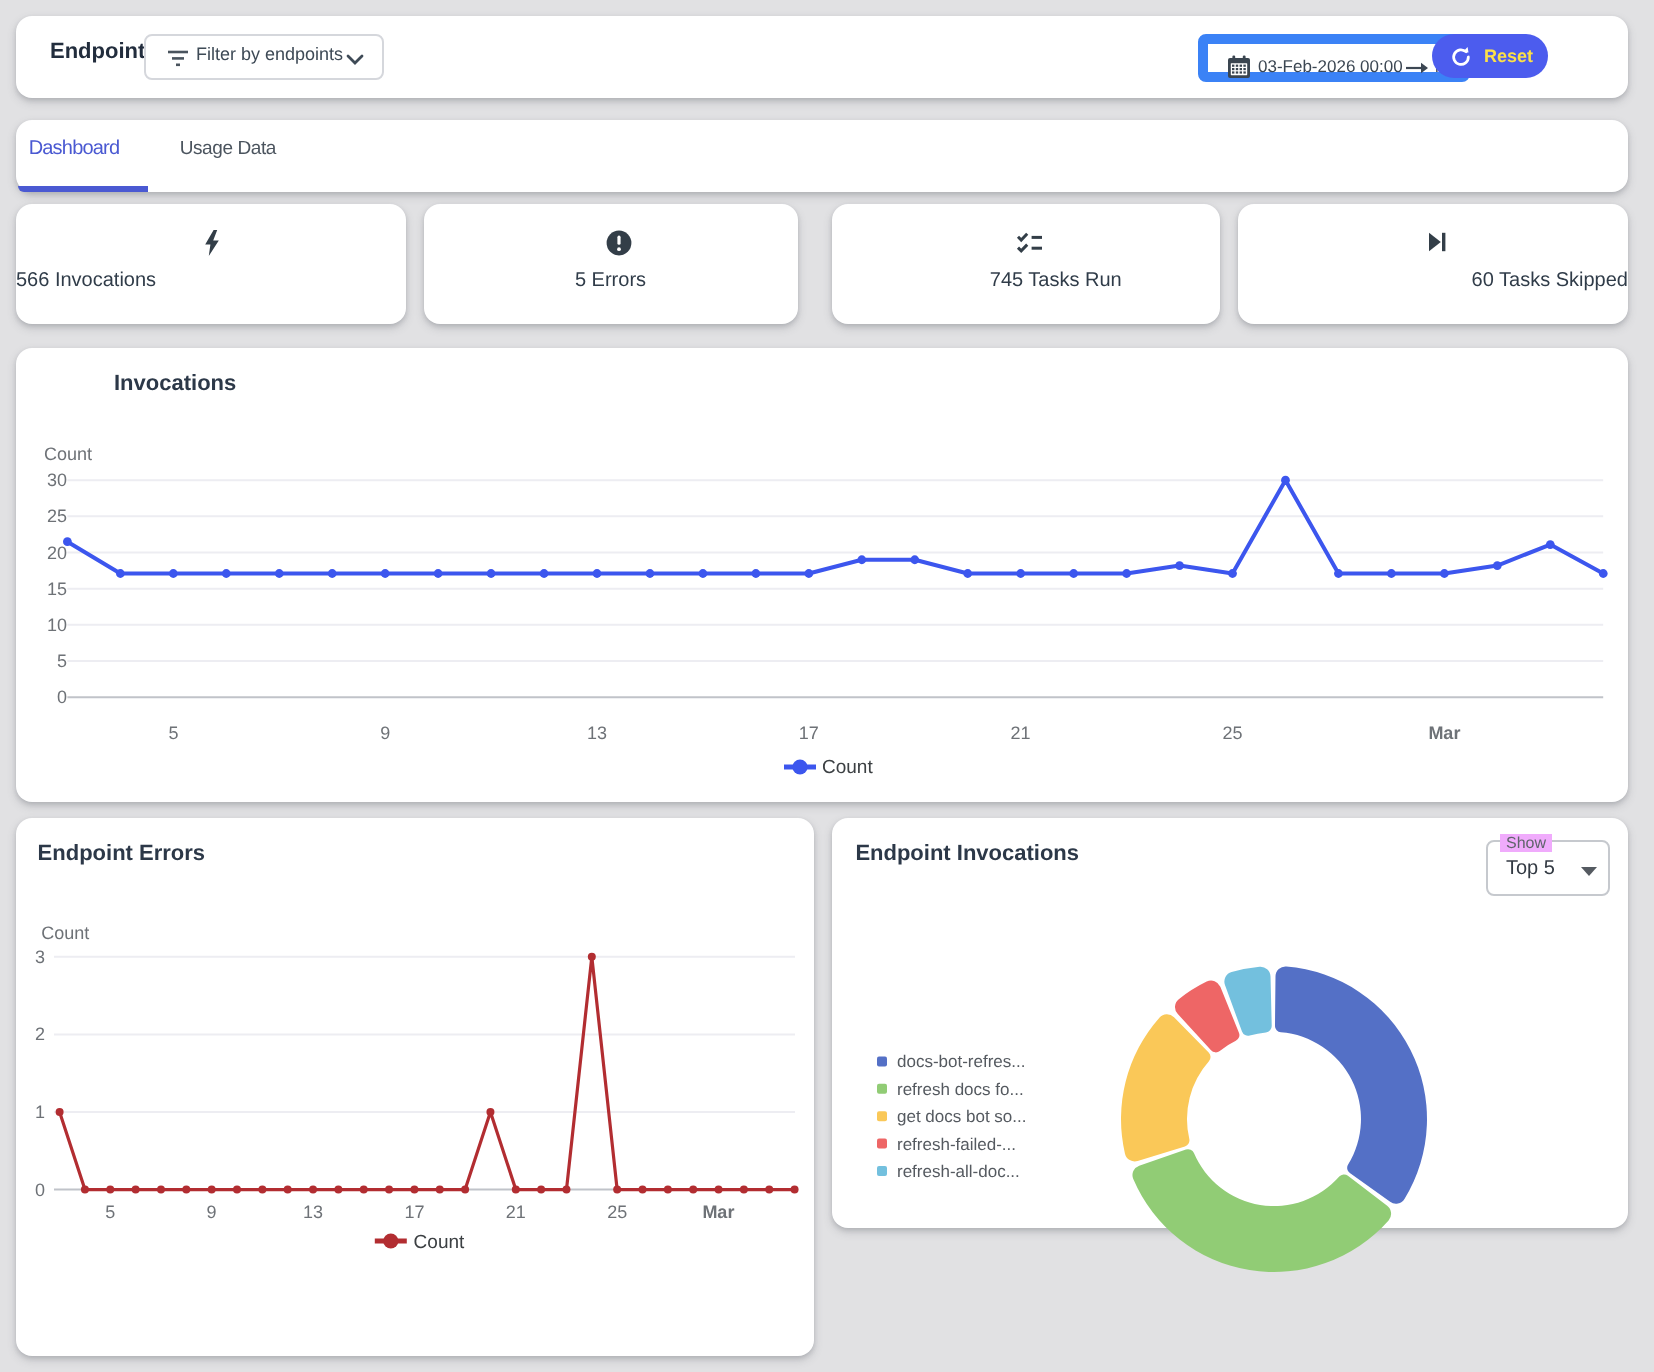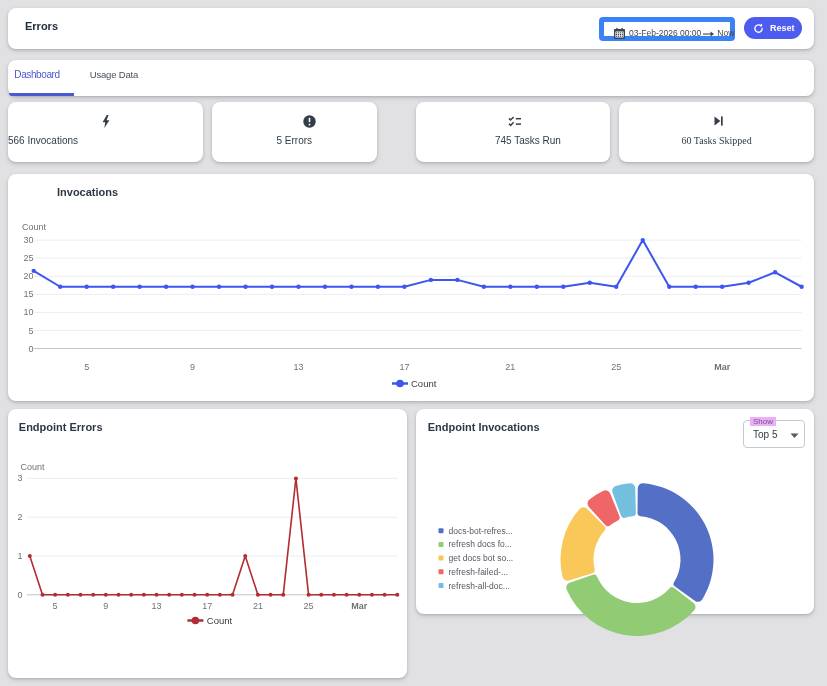--- a/index.html
+++ b/index.html
@@ -4,21 +4,34 @@
 html,body { width:827px; height:686px; background:#e1e1e3; font-family:"Liberation Sans",sans-serif; overflow:hidden; }
 .card { position:absolute; background:#fff; border-radius:8px; box-shadow:0 2px 4px rgba(90,95,105,.25),0 1px 2px rgba(90,95,105,.18); }
 .abs { position:absolute; white-space:nowrap; }
 svg text { font-family:"Liberation Sans",sans-serif; }
 .ax { font-size:9px; fill:#6e7277; }
 .lg { font-size:8.5px; fill:#555a60; }
 .ttl { font-size:11px; font-weight:700; color:#2c3848; }
 </style></head><body>
 
 <div class="card" style="left:8px;top:8px;width:806px;height:41px;">
-  <div class="abs" style="left:17px;top:12px;font-size:11px;font-weight:700;color:#222d3d;">Errors</div>
+  <div class="abs" style="left:17px;top:12px;font-size:11px;font-weight:700;color:#222d3d;">Endpoint</div>
+  <div class="abs" style="left:64px;top:9px;width:120px;height:23px;border:1px solid #d5d7dc;border-radius:4px;">
+    <svg class="abs" style="left:10px;top:6px" width="12" height="11" viewBox="0 0 12 11">
+      <g stroke="#4a545e" stroke-width="1.3" fill="none">
+          <line x1="1" y1="2" x2="11" y2="2"></line>
+          <line x1="3" y1="5.2" x2="9" y2="5.2"></line>
+          <line x1="5" y1="8.4" x2="7" y2="8.4"></line>
+        </g>
+    </svg>
+    <div class="abs" style="left:25px;top:4px;font-size:9px;color:#3e4a56;">Filter by endpoints</div>
+    <svg class="abs" style="left:100px;top:8.5px" width="9" height="6" viewBox="0 0 9 6">
+        <path d="M1 1l3.5 3.5L8 1" stroke="#3e4a56" stroke-width="1.4" fill="none" stroke-linecap="round"></path>
+      </svg>
+  </div>
   <div class="abs" style="left:591px;top:9px;width:136px;height:24px;border:5px solid #3b82f6;border-radius:4px;">
     <svg class="abs" style="left:9px;top:5px" width="13" height="13" viewBox="0 0 13 13">
       <path d="M2 2h9a1 1 0 0 1 1 1v8a1 1 0 0 1-1 1H2a1 1 0 0 1-1-1V3a1 1 0 0 1 1-1z" fill="#3a4550"></path>
       <rect x="2.4" y="4.6" width="8.2" height="6" fill="#fff" rx="0.3"></rect>
       <g fill="#3a4550">
           <rect x="3" y="5.3" width="1.2" height="1.1"></rect>
           <rect x="4.9" y="5.3" width="1.2" height="1.1"></rect>
           <rect x="6.8" y="5.3" width="1.2" height="1.1"></rect>
           <rect x="8.7" y="5.3" width="1.2" height="1.1"></rect>
           <rect x="3" y="7" width="1.2" height="1.1"></rect>
@@ -31,42 +44,42 @@
           <rect x="8.7" y="8.7" width="1.2" height="1.1"></rect>
         </g>
       <rect x="3.2" y="0.8" width="1.4" height="2.4" rx="0.6" fill="#3a4550"></rect>
         <rect x="8.4" y="0.8" width="1.4" height="2.4" rx="0.6" fill="#3a4550"></rect>
     </svg>
     <div class="abs" style="left:25px;top:6px;font-size:8.5px;color:#3c4753;">03-Feb-2026 00:00<svg width="12" height="8" viewBox="0 0 12 8" style="vertical-align:-1.5px;margin:0 2px">
           <line x1="0" y1="4" x2="9.5" y2="4" stroke="#3c4753" stroke-width="1.1"></line>
           <path d="M7.5 1.4L11 4L7.5 6.6z" fill="#3c4753"></path>
         </svg>Now</div>
   </div>
-  <div class="abs" style="left:736px;top:9px;width:58px;height:22px;border-radius:11px;background:#4c5cee;color:#ffffff;">
+  <div class="abs" style="left:708px;top:9px;width:58px;height:22px;border-radius:11px;background:#4c5cee;color:#fde047;">
     <svg class="abs" style="left:9px;top:5.5px" width="11" height="11" viewBox="0 0 12 12">
         <path d="M10 6a4 4 0 1 1-1.2-2.8" stroke="#fff" stroke-width="1.5" fill="none" stroke-linecap="round"></path>
         <path d="M9.6 0.6l0.5 3-3-0.4z" fill="#fff"></path>
       </svg>
     <div class="abs" style="left:26px;top:5.5px;font-size:9px;font-weight:700;">Reset</div>
   </div>
 </div>
 
 <div class="card" style="left:8px;top:60px;width:806px;height:36px;">
   <div class="abs" style="left:0px;top:0;width:58px;height:32px;line-height:30px;text-align:center;font-size:10px;font-weight:500;color:#4a59d2;letter-spacing:-0.4px;">Dashboard</div>
   <div class="abs" style="left:70px;top:0;width:60px;height:32px;letter-spacing:-0.2px;line-height:30px;text-align:right;font-size:9.5px;color:#4b545e;">Usage Data</div>
   <div class="abs" style="left:1px;bottom:0;width:65px;height:3px;background:#4a59d2;border-bottom-left-radius:8px;"></div>
 </div>
 
 <div class="card" style="left:8px;top:102px;width:194.75px;height:60px;">
   <svg class="abs" style="left:94px;top:13px" width="8" height="13" viewBox="0 0 8 13">
       <path d="M4.8 0L0.6 7.2H3.2L2.4 13L7.4 5.2H4.6L6.6 0z" fill="#333e48"></path>
     </svg>
   <div class="abs" style="left:0;top:32.5px;width:100%;text-align:left;font-size:10px;color:#303c49;">566 Invocations</div>
 </div>
-<div class="card" style="left:211.75px;top:102px;width:165px;height:60px;padding-left:16px;">
+<div class="card" style="left:211.75px;top:102px;width:187px;height:60px;padding-left:16px;">
   <svg class="abs" style="left:91.2px;top:13px" width="13" height="13" viewBox="0 0 13 13">
       <circle cx="6.5" cy="6.5" r="6.2" fill="#333e48"></circle>
       <rect x="5.7" y="2.8" width="1.6" height="4.6" rx="0.8" fill="#fff"></rect>
       <circle cx="6.5" cy="9.6" r="0.95" fill="#fff"></circle>
     </svg>
   <div class="abs" style="left:0;top:32.5px;width:100%;text-align:center;font-size:10px;color:#303c49;">5 Errors</div>
 </div>
 <div class="card" style="left:415.5px;top:102px;width:194.75px;height:60px;">
   <svg class="abs" style="left:92px;top:14px" width="14" height="11" viewBox="0 0 14 11">
       <g stroke="#333e48" stroke-width="1.5" fill="none">
@@ -76,21 +89,21 @@
         <line x1="7.8" y1="8.1" x2="13" y2="8.1"></line>
       </g>
     </svg>
   <div class="abs" style="left:0;top:32.5px;width:100%;text-align:center;font-size:10px;color:#303c49;padding-left:30px;">745 Tasks Run</div>
 </div>
 <div class="card" style="left:619.25px;top:102px;width:194.75px;height:60px;">
   <svg class="abs" style="left:94.3px;top:14px" width="9" height="10" viewBox="0 0 9 10">
       <path d="M0.5 0.4L6.4 5L0.5 9.6z" fill="#333e48"></path>
       <rect x="7" y="0.4" width="1.7" height="9.2" fill="#333e48"></rect>
     </svg>
-  <div class="abs" style="left:0;top:32.5px;width:100%;text-align:center;font-size:10px;color:#303c49;font-family:Liberation Serif, serif;">60 Tasks Skipped</div>
+  <div class="abs" style="left:0;top:32.5px;width:100%;text-align:right;font-size:10px;color:#303c49;">60 Tasks Skipped</div>
 </div>
 
 <div class="card" style="left:8px;top:174px;width:806px;height:227px;">
   <div class="ttl abs" style="left:9px;top:11.5px;margin-left:40px;">Invocations</div>
   <svg class="abs" style="left:0;top:0" width="806" height="227" viewBox="0 0 806 227">
     <text x="14" y="56" class="ax">Count</text>
     <g stroke="#ededf2" stroke-width="1">
         <line x1="25.7" x2="793.6" y1="156.52" y2="156.52"></line>
         <line x1="25.7" x2="793.6" y1="138.43" y2="138.43"></line>
         <line x1="25.7" x2="793.6" y1="120.35" y2="120.35"></line>

